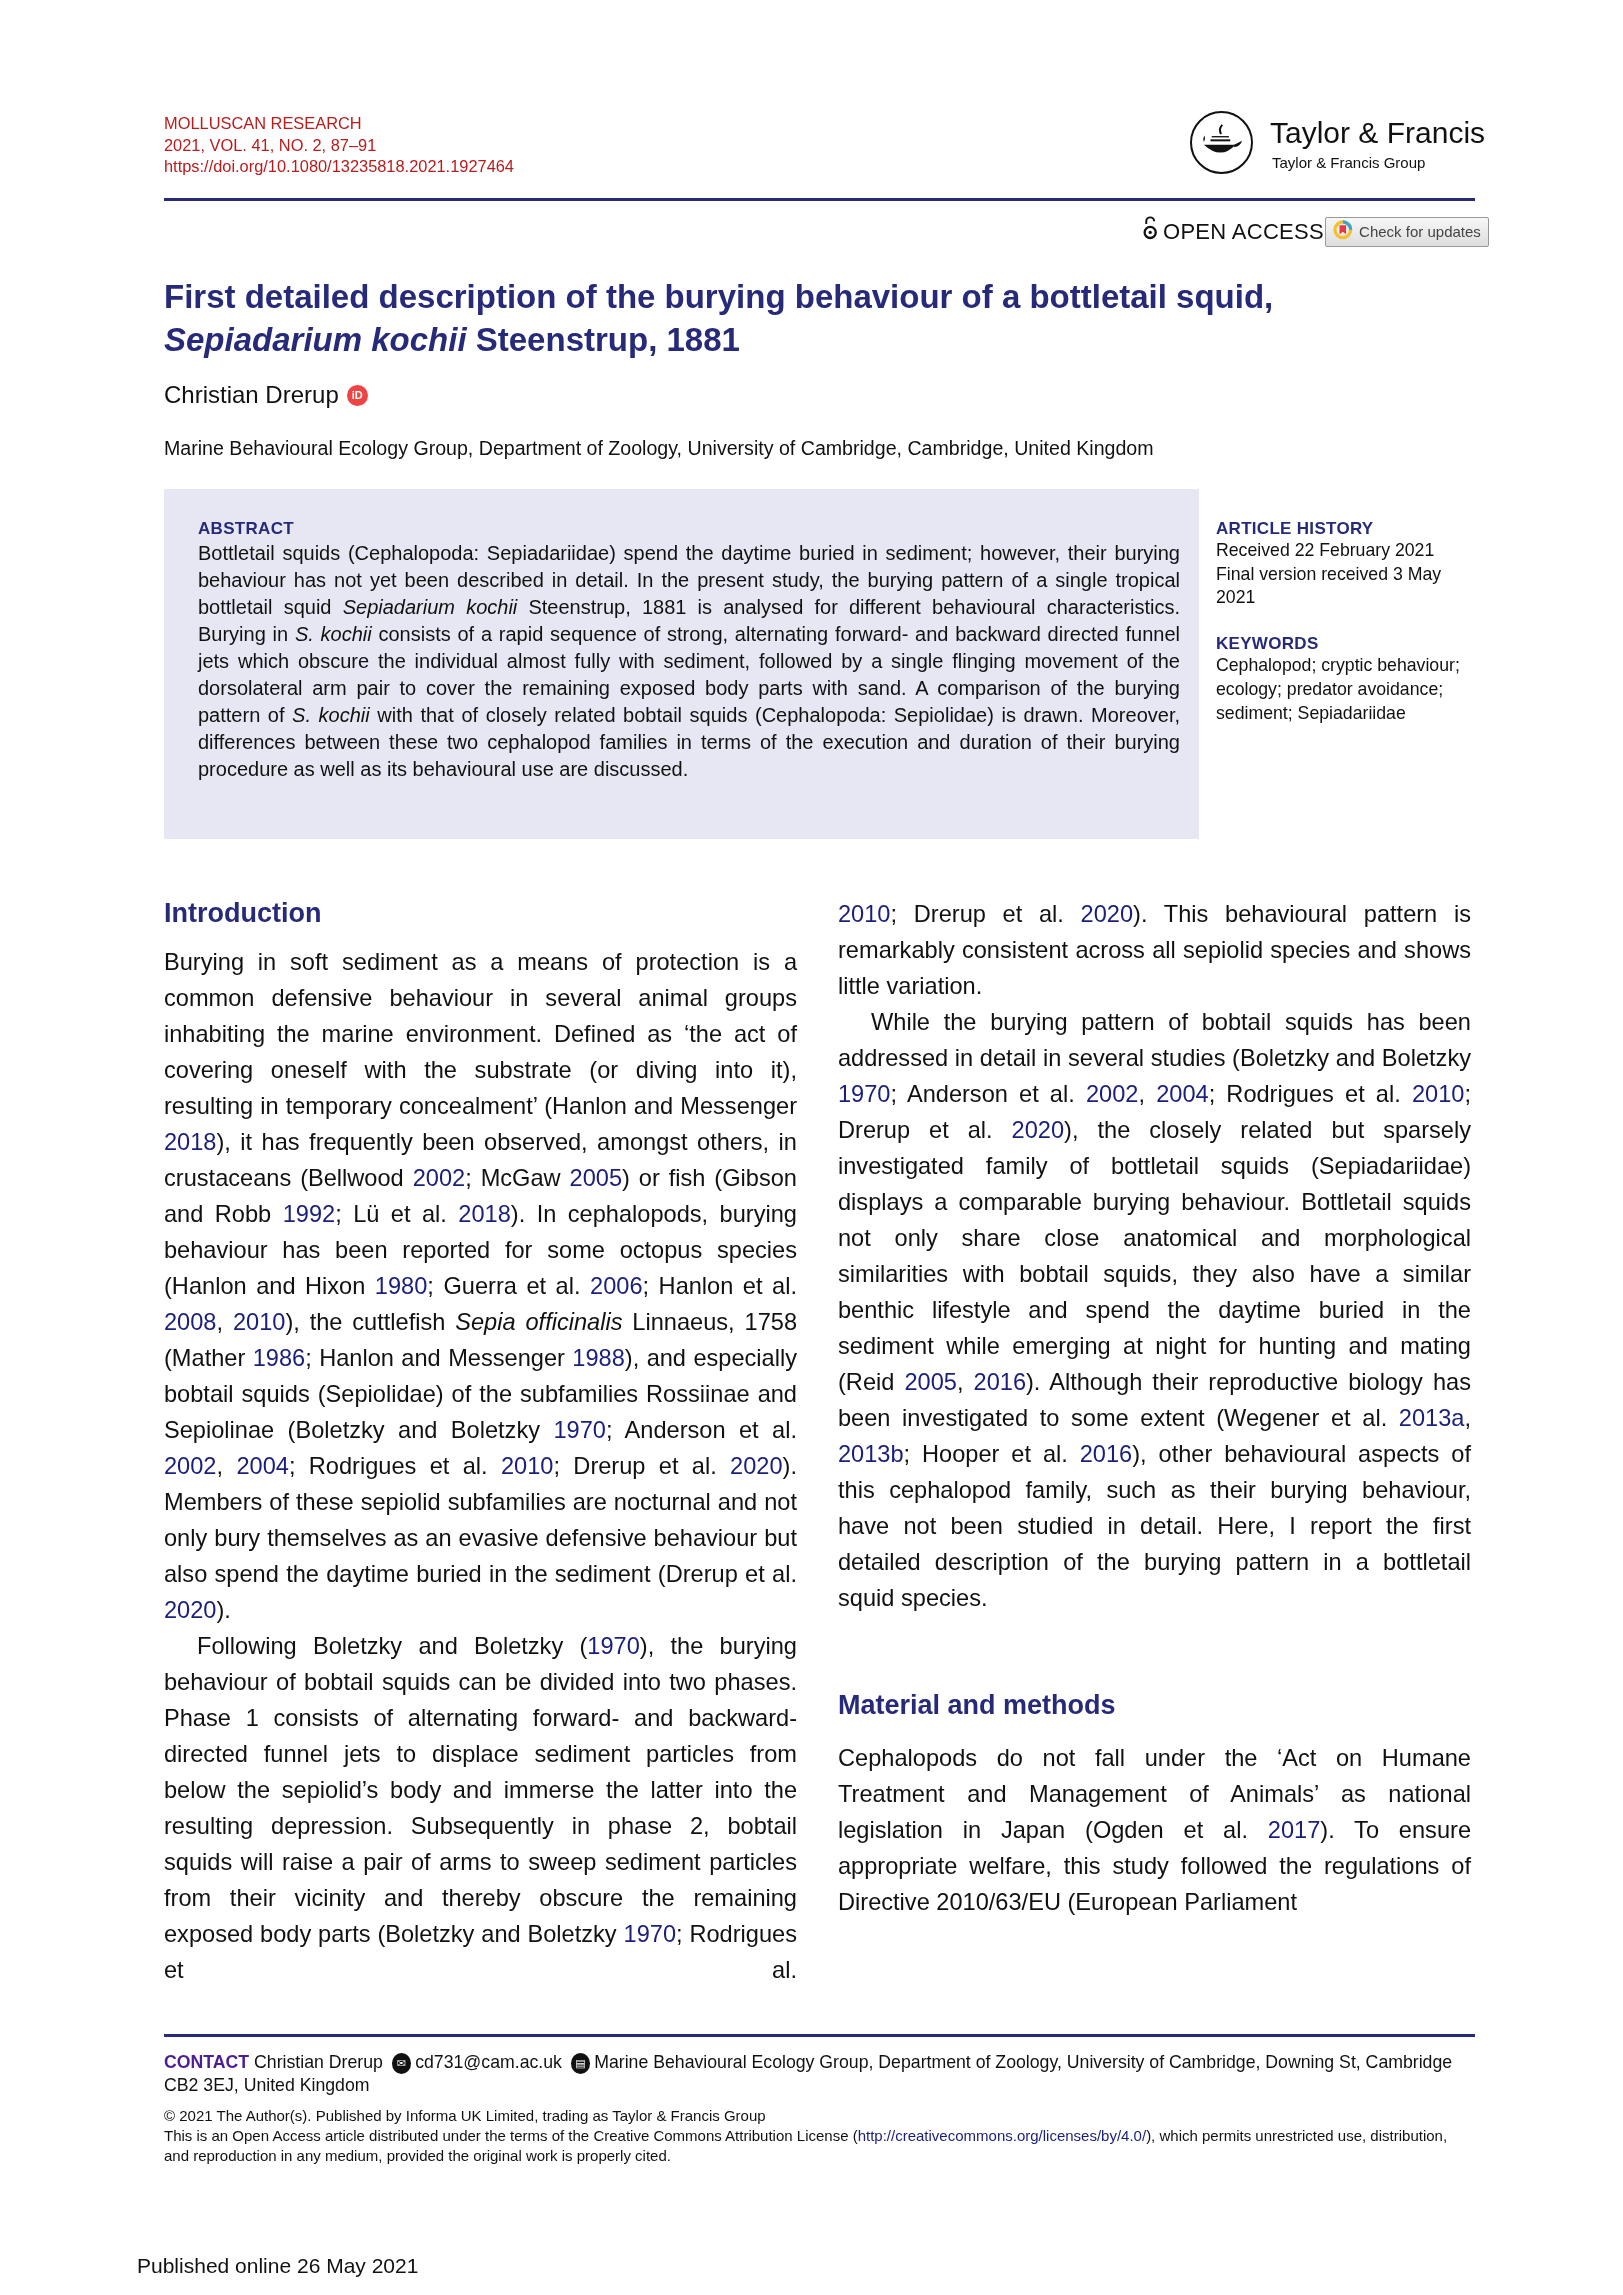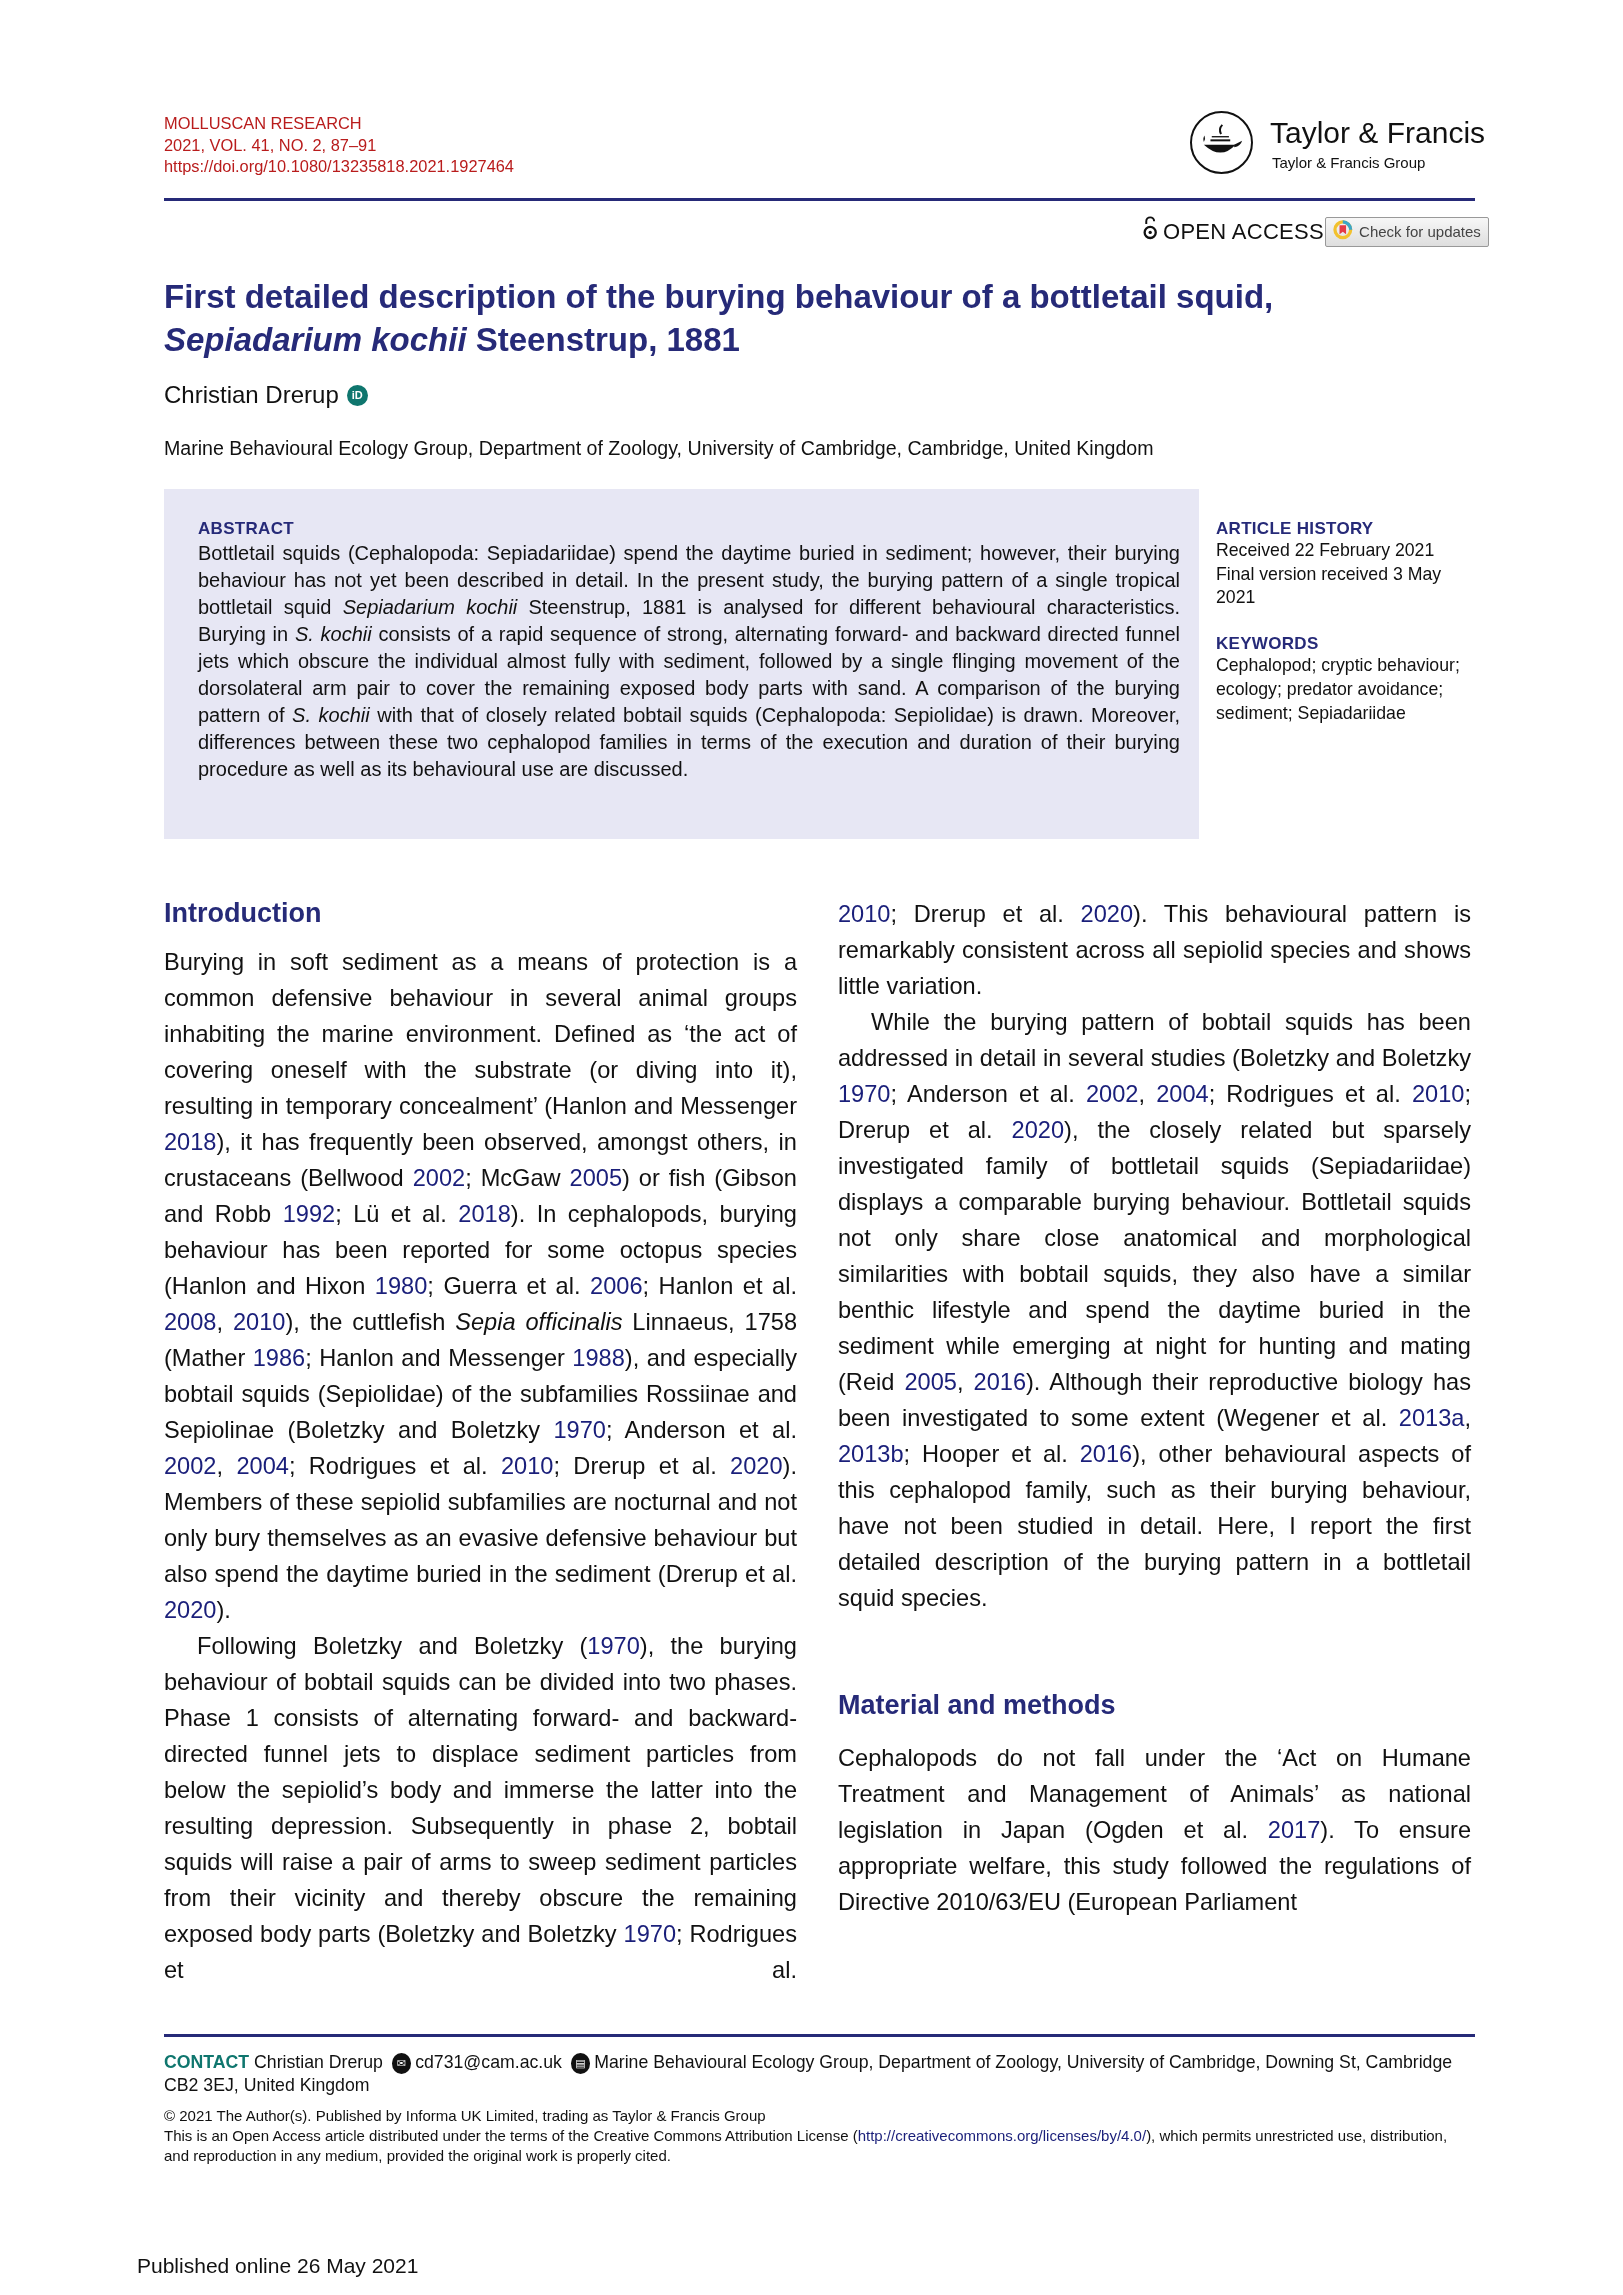--- a/index.html
+++ b/index.html
@@ -1,19 +1,19 @@
 <!DOCTYPE html>
 <html style="font-size:10.5px"><head>
   <meta charset="utf-8">
   <style>
     html, body { margin: 0; padding: 0; background: #ffffff; }
     body { width: 1623px; height: 2295px; position: relative; overflow: hidden;
            font-family: "Liberation Sans", sans-serif; color: #111; }
     .abs { position: absolute; }
-    .navy { color: #0f766e; }
+    .navy { color: #4c1d95; }
     .link { color: #1a1f7a; }
 
     
     #journal-block { left: 164px; top: 113px; font-size: 16.4px; line-height: 21.6px; color: #b91c1c; }
     #logo { left: 1190px; top: 111px; width: 301px; height: 72px; }
     #logo .circle { position: absolute; left: 0; top: 0; width: 63px; height: 63px; border: 2.6px solid #111;
                     border-radius: 50%; box-sizing: border-box; }
     #logo .brand { position: absolute; left: 80px; top: 5.2px; font-size: 30px; line-height: 33px; color: #111; }
     #logo .group { position: absolute; left: 82px; top: 43px; font-size: 15px; color: #111; }
     #header-rule { left: 164px; top: 198px; width: 1311px; height: 3.3px; background: #262a78; }
@@ -21,21 +21,21 @@
     #oa-label { font-size: 22px; color: #111; display: flex; align-items: center; gap: 5.2px; letter-spacing: 0.3px; }
     #check-updates { width: 164px; height: 30px; border: 1.3px solid #999; border-radius: 2px;
                      background: linear-gradient(#f7f7f7, #dedede); box-sizing: border-box;
                      display: flex; align-items: center; gap: 6.5px; padding-left: 7px;
                      font-size: 15px; color: #444; cursor: pointer; }
 
     
     #title { left: 164px; top: 275px; width: 1276px; font-size: 33px; line-height: 43px; font-weight: bold; color: #262a78; }
     #title i { font-style: italic; }
     #author-row { left: 164px; top: 381px; font-size: 24px; display: flex; align-items: center; gap: 7.9px; }
-    #orcid { width: 21px; height: 21px; border-radius: 50%; background: #0f766e; color: #fff; font-size: 11px;
+    #orcid { width: 21px; height: 21px; border-radius: 50%; background: #ef4444; color: #fff; font-size: 11px;
              font-weight: bold; display: flex; align-items: center; justify-content: center; }
     #affiliation { left: 164px; top: 437px; font-size: 19.6px; }
 
     
     #abstract-box { left: 164px; top: 489px; width: 1035px; height: 350px; background: #e7e7f4; }
     #abstract { left: 198px; top: 518px; width: 982px; }
     .heading-sm { font-size: 17px; font-weight: bold; color: #262a78; line-height: 21px; letter-spacing: 0.3px; }
     #abstract-text { font-size: 20px; line-height: 27px; text-align: justify; margin-top: 1.3px; }
     #sidebar { left: 1216px; top: 518px; width: 262px; font-size: 17.7px; line-height: 23.6px; }
     #sidebar .block { margin-bottom: 23.6px; }

